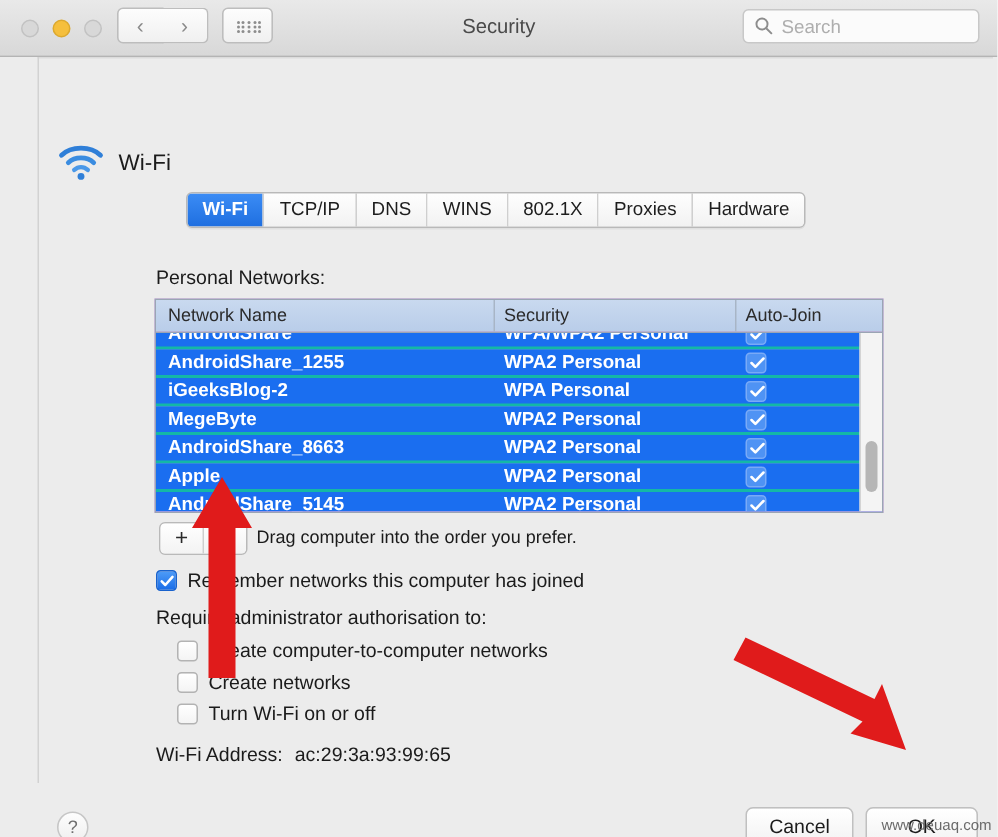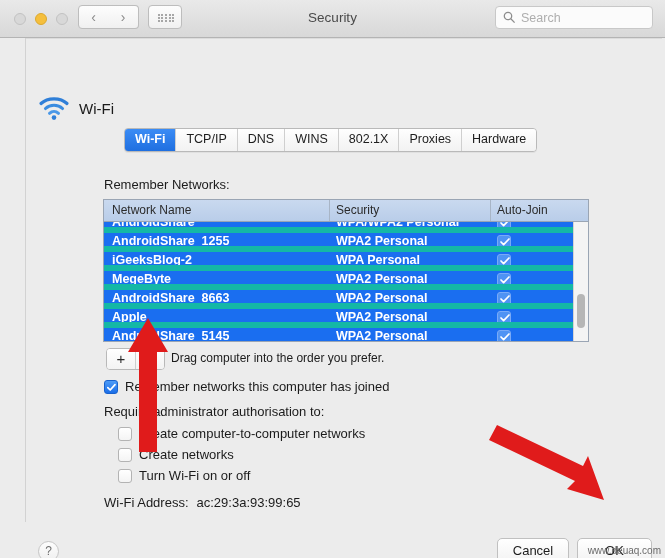--- a/index.html
+++ b/index.html
@@ -233,21 +233,21 @@
     position: absolute;
     left: 0; top: 22px;
     width: 484px;
     height: 119px;
     overflow: hidden;
   }
   .net-row {
     position: relative;
     height: 19px;
     background: #1a6ef0;
-    border-bottom: 6px solid #14b8a6;
+    border-bottom: 2px solid #14b8a6;
     box-sizing: border-box;
     color: #ffffff;
     overflow: hidden;
     text-align: right;
   }
   .net-row.clip-top {
     height: 11px;
   }
   .net-row .name {
     position: absolute;
@@ -476,21 +476,21 @@
     <div id="tabbar">
       <div class="tab active">Wi-Fi</div>
       <div class="tab">TCP/IP</div>
       <div class="tab">DNS</div>
       <div class="tab">WINS</div>
       <div class="tab">802.1X</div>
       <div class="tab">Proxies</div>
       <div class="tab">Hardware</div>
     </div>
 
-    <div id="pref-label">Remember Networks:</div>
+    <div id="pref-label">Personal Networks:</div>
 
     <div id="net-table">
       <div id="net-header">
         <span class="hcell c1">Network Name</span>
         <span class="hcell c2">Security</span>
         <span class="hcell c3">Auto-Join</span>
         <span class="hdiv d1"></span>
         <span class="hdiv d2"></span>
       </div>
 

